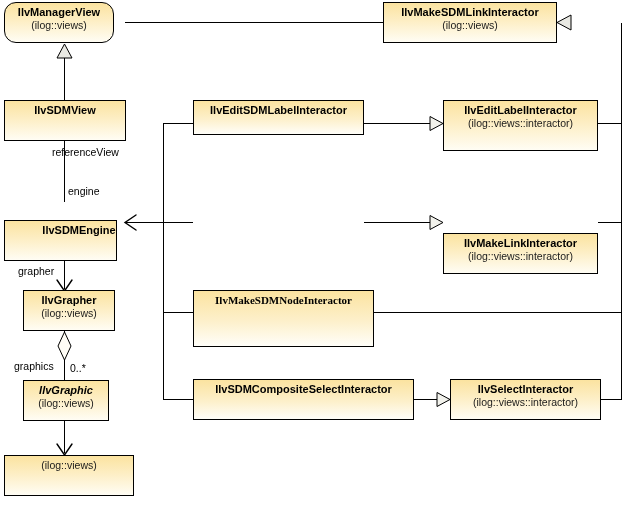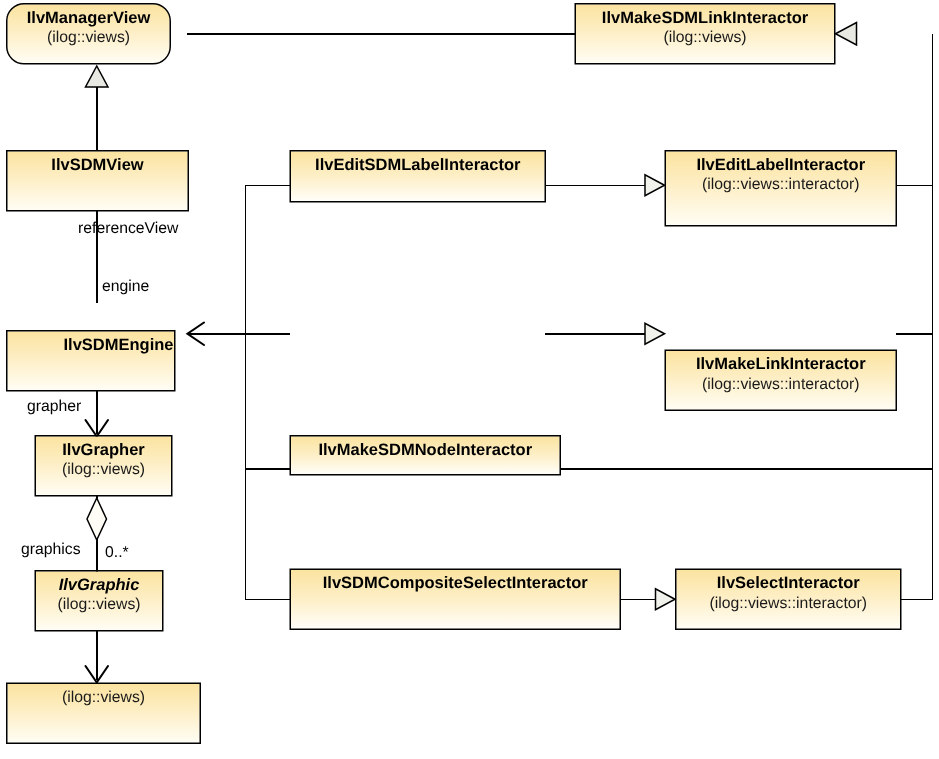--- a/index.html
+++ b/index.html
@@ -151,21 +151,21 @@
   <div class="uml-class" style="left:443px; top:202px; width:155px; height:41px;margin-top:31px;">
     <span class="cls-name">IlvMakeLinkInteractor</span>
     <span class="cls-pkg">(ilog::views::interactor)</span>
   </div>
 
   <div class="uml-class" style="left:23px; top:290px; width:92px; height:41px;">
     <span class="cls-name">IlvGrapher</span>
     <span class="cls-pkg">(ilog::views)</span>
   </div>
 
-  <div class="uml-class pale" style="left:193px; top:290px; width:181px; height:27px;">
+  <div class="uml-class pale" style="left:193px; top:290px; width:181px; height:57px;font-family:Liberation Serif, serif;">
     <span class="cls-name">IlvMakeSDMNodeInteractor</span>
     <span class="cls-pkg"></span>
   </div>
 
   <div class="uml-class" style="left:23px; top:380px; width:86px; height:41px;">
     <span class="cls-name italic">IlvGraphic</span>
     <span class="cls-pkg">(ilog::views)</span>
   </div>
 
   <div class="uml-class pale" style="left:193px; top:379px; width:221px; height:41px;">

